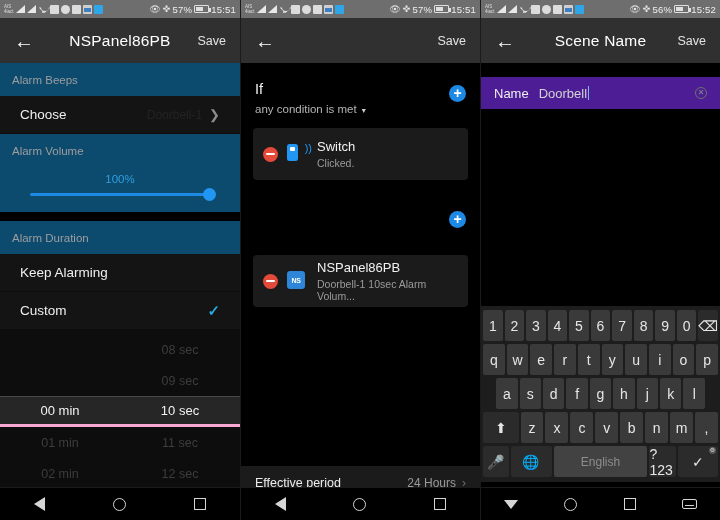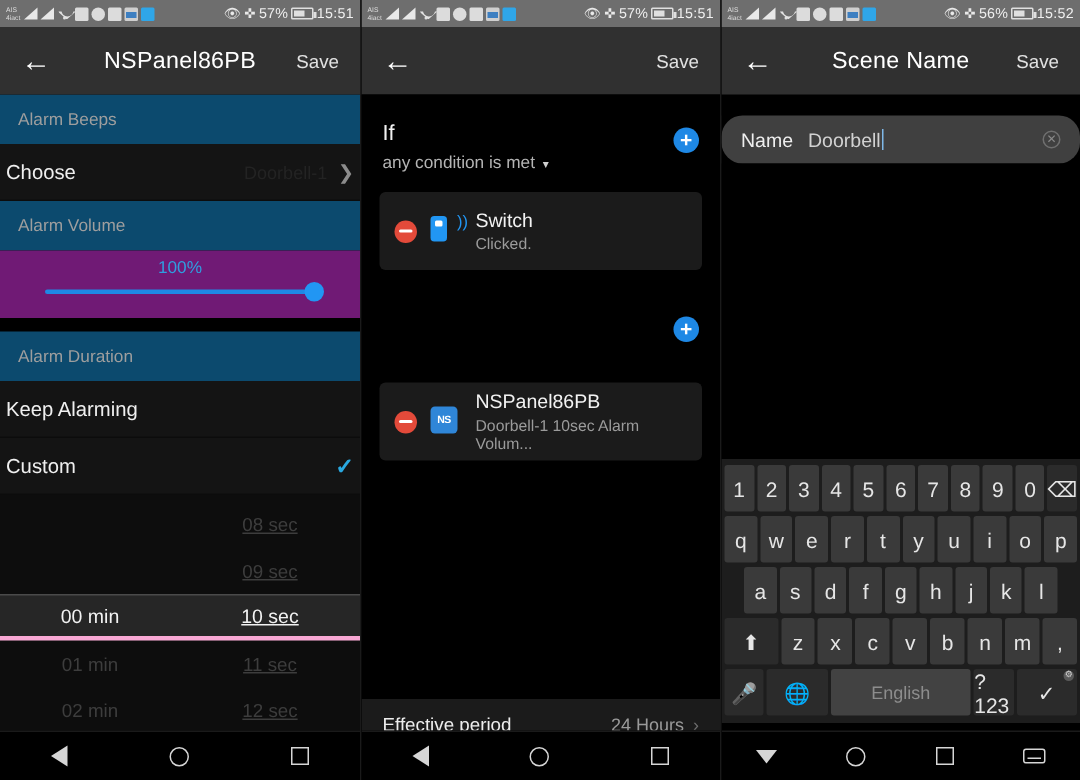--- a/index.html
+++ b/index.html
@@ -63,43 +63,43 @@
     margin-left: auto; color: #e2e2e2; font-size: 12.5px; z-index: 2; cursor: pointer;
   }
 
   
   .sec-head {
     background: #0c4a6e; color: #9e9e9e; font-size: 11.5px;
     padding: 9px 12px 9px 12px; height: 33px; display:flex; align-items:center;
   }
   .row {
     background: #141414; height: 38px; display: flex; align-items: center;
-    padding: 0 4px; color: #efefef; font-size: 13.5px; border-bottom: 1px solid #0c0c0c;
+    padding: 0 20px; color: #efefef; font-size: 13.5px; border-bottom: 1px solid #0c0c0c;
   }
   .row .val { margin-left: auto; color: #232323; font-size: 12px; }
   .row .chev { color: #8c8c8c; font-size: 13px; margin-left: 7px; }
   .row .check { margin-left: auto; color: #29a8e0; font-size: 15px; font-weight: bold; }
-  .slider-wrap { background:#701a75; padding: 6px 0 16px; }
+  .slider-wrap { background:#0c4a6e; padding: 6px 0 16px; }
   .slider-pct { text-align:center; color:#2f9fe0; font-size: 11.5px; padding-bottom:8px; }
   .slider-track {
     margin: 0 30px; height: 3px; background: #1e88e5; border-radius: 2px; position: relative;
   }
   .slider-thumb {
     position: absolute; right: -6px; top: -5px; width: 13px; height: 13px;
     border-radius: 50%; background: #2196f3;
   }
   .divider-gap { height: 9px; background: #000; }
 
   
   .picker { background: #0d0d0d; position: relative; padding: 4px 0 0; }
   .picker-row { display:flex; height: 31px; align-items:center; }
   .picker-row .c {
     flex: 1; text-align: center; font-size: 12.5px; color: #3d3d3d;
   }
-  .picker-row .c.right { text-align: center; text-decoration: underline; }
+  .picker-row .c.right { text-align: center; }
   .picker-row.sel { background:#262626; border-top:1px solid #4a4a4a; border-bottom:3px solid #f9a8d4; }
   .picker-row.sel .c { color:#f2f2f2; font-size:13px; }
 
   
   .p2body { background: #000; height: 457px; position: relative; }
   .cond-head { padding: 18px 14px 0 14px; position: relative; }
   .cond-head .lbl { color:#f0f0f0; font-size:14.5px; }
   .cond-head .sub { color:#b4b4b4; font-size:11.5px; margin-top:6px; }
   .cond-head .sub .caret { font-size:8px; color:#cfcfcf; margin-left:2px; }
   .plus {
@@ -137,21 +137,21 @@
   .effective {
     position: absolute; left:0; right:0; bottom: 20px; height: 34px; background:#1b1b1b;
     display:flex; align-items:center; padding: 0 14px; color:#ededed; font-size:12.5px;
   }
   .effective .val { margin-left:auto; color:#9a9a9a; font-size:12px; }
   .effective .chev { color:#6e6e6e; font-size:12px; margin-left:6px; }
 
   
   .name-gap { height: 14px; background: #000; }
   .name-row {
-    background: #404040; height: 32px; display:flex; align-items:center; padding: 0 13px; border-radius: 14px;
+    background: #4c1d95; height: 32px; display:flex; align-items:center; padding: 0 13px;
   }
   .name-row .lbl { color:#eee; font-size: 13px; margin-right: 10px; }
   .name-row .value { color:#d2d2d2; font-size: 13px; position: relative; }
   .caret-bar {
     display:inline-block; width:1px; height:14px; background:#7fb8e8; margin-left:1px;
     vertical-align:-2px;
   }
   .clear-x {
     margin-left:auto; width:12px; height:12px; border-radius:50%; border:1px solid #6f6f6f;
     color:#8a8a8a; font-size:8px; line-height:10px; text-align:center; cursor:pointer;

